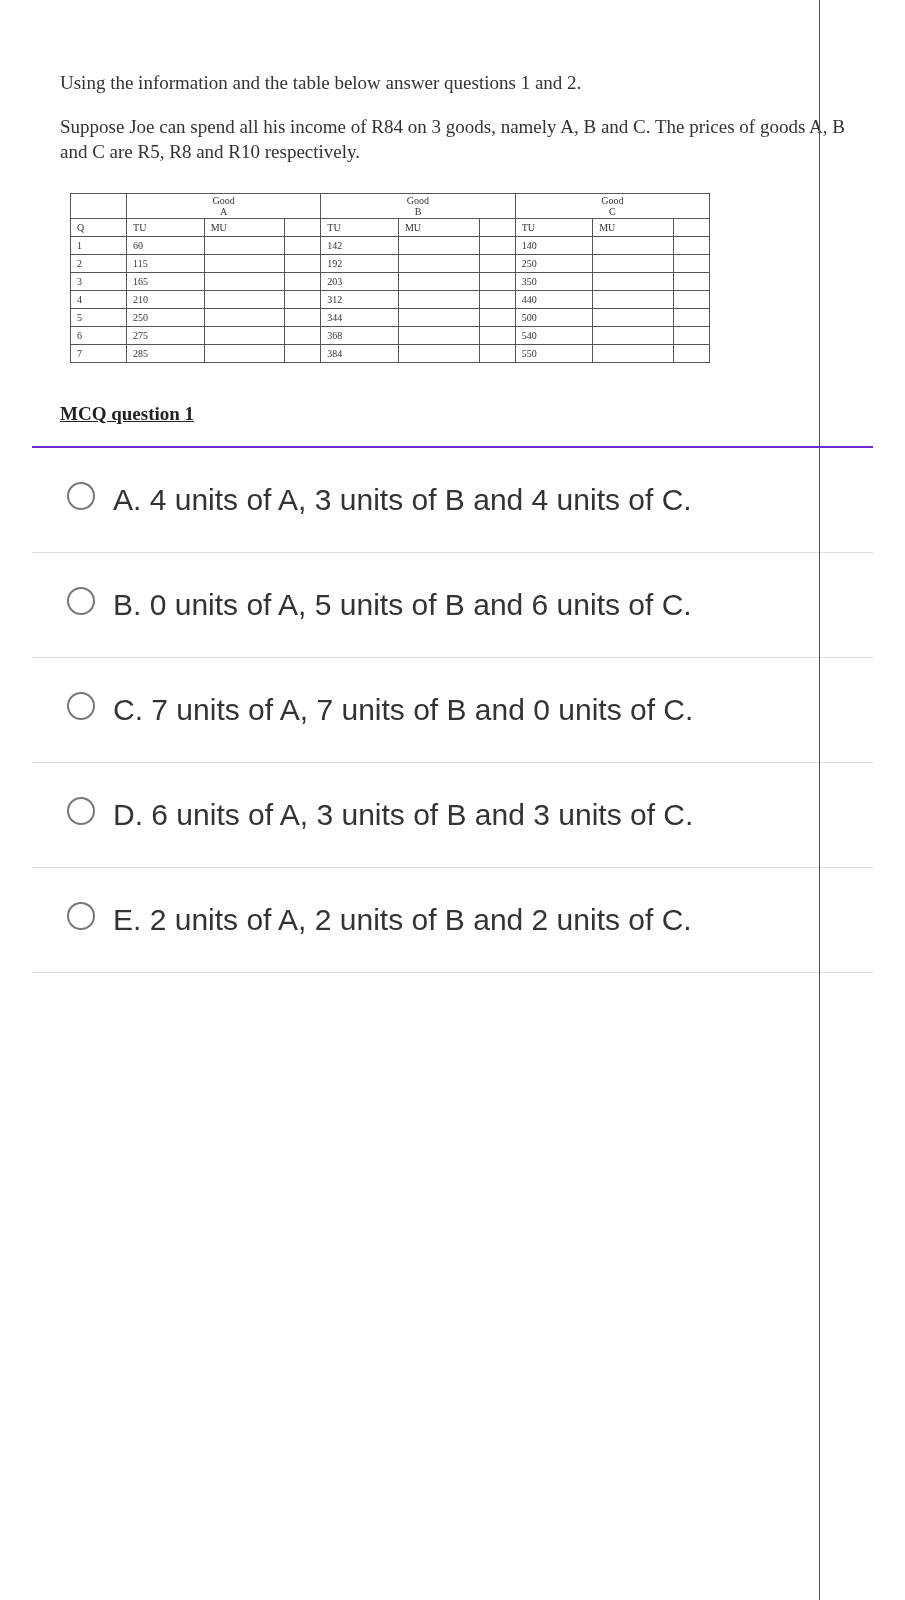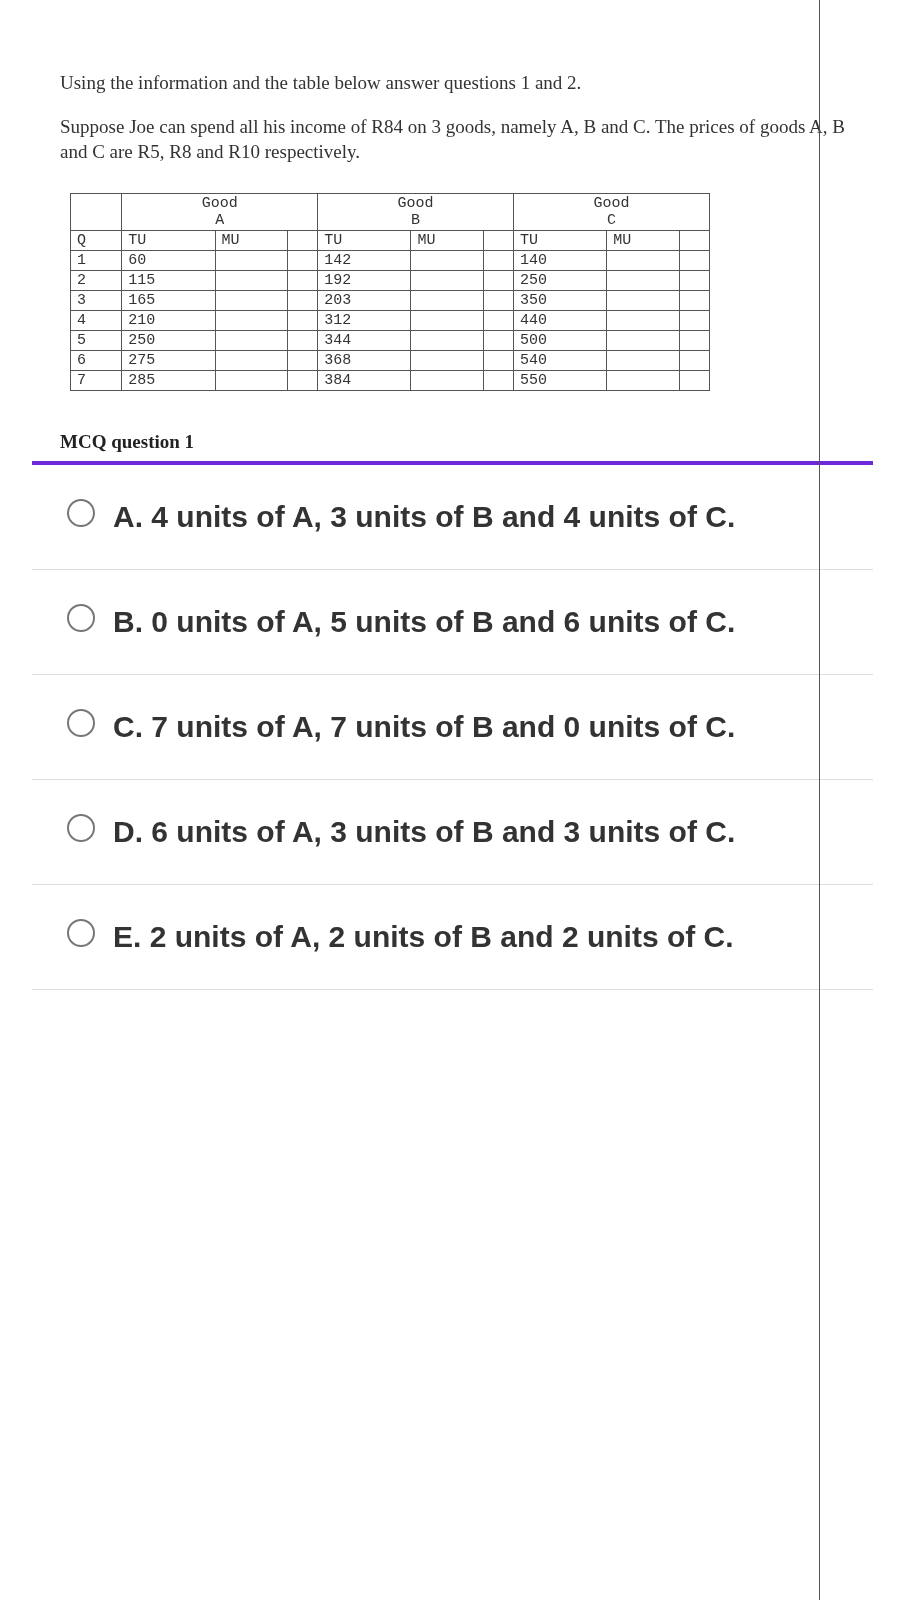--- a/index.html
+++ b/index.html
@@ -29,49 +29,49 @@
   line-height: 1.35;
 }
 .intro p { margin-bottom: 18px; }
 .table-wrap {
   margin: 28px 0 40px 10px;
   width: 640px;
 }
 table {
   border-collapse: collapse;
   width: 100%;
-  font-family: Liberation Mono, monospace;
-  font-size: 15px;
+  font-family: Liberation Serif, serif;
+  font-size: 10px;
   color: #333;
 }
 table td, table th {
   border: 1px solid #555;
   padding: 1px 6px;
   text-align: left;
   height: 18px;
   font-weight: normal;
 }
 table .group-head { text-align: center; }
 .mcq-heading {
   font-family: "Times New Roman", serif;
   font-size: 19px;
   font-weight: bold;
-  margin-bottom: 8px;
+  text-decoration: underline;
+  margin-bottom: 21px;
 }
 .question-text {
   font-family: "Times New Roman", serif;
   font-size: 19px;
   color: #333;
   margin-bottom: 60px;
 }
 .options {
-  border-top: 4px solid #6d28d9;
+  border-top: 2px solid #6d28d9;
   margin-left: -28px;
   margin-right: -28px;
-  font-weight: bold;
 }
 .option {
   border-bottom: 1px solid #ddd;
   padding: 28px 20px 28px 35px;
   display: flex;
   align-items: flex-start;
   gap: 18px;
 }
 .radio {
   width: 28px;

